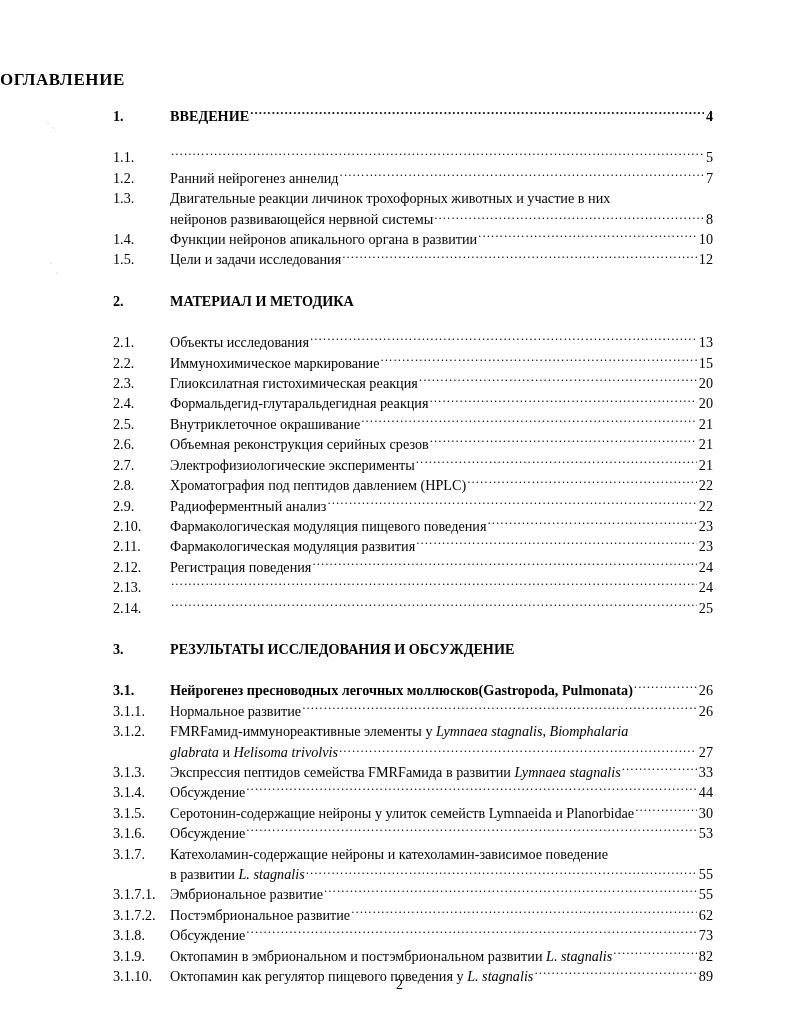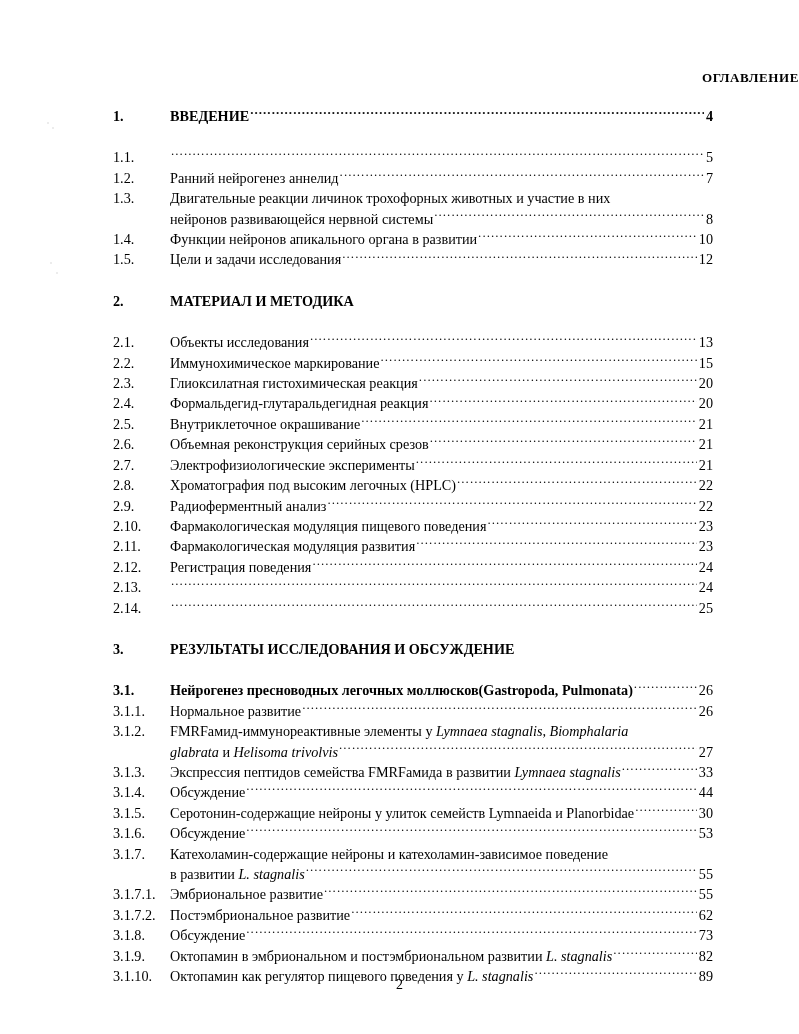--- a/index.html
+++ b/index.html
@@ -18,22 +18,22 @@
     color: #000000;
     -webkit-font-smoothing: antialiased;
   }
 
   
   .doc-title {
     position: absolute;
     top: 70px;
     left: 0;
     width: 799px;
-    text-align: right;
-    font-size: 13px;
+    text-align: left;
+    font-size: 17px;
     font-weight: bold;
     letter-spacing: 0.6px;
   }
 
   
   .toc {
     position: absolute;
     top: 106px;
     left: 113px;
     width: 600px;
@@ -91,21 +91,21 @@
     font-variant-numeric: lining-nums;
   }
 
   
   .entry.wrap .body {
     display: block;
     white-space: normal;
   }
   .entry .cont {
     display: flex;
-    align-items: flex-start;
+    align-items: center;
   }
   .entry .line1 {
     display: block;
     white-space: nowrap;
   }
 
   
   .entry.major { font-weight: bold; }
   .entry.major .num { font-weight: bold; }
   .entry.sub-bold .label { font-weight: bold; }
@@ -270,21 +270,21 @@
       <span class="body">
         <span class="label">Электрофизиологические эксперименты</span>
         <span class="leader"></span>
         <span class="pg">21</span>
       </span>
     </div>
 
     <div class="entry">
       <span class="num">2.8.</span>
       <span class="body">
-        <span class="label">Хроматография под высоким легочных (HPLC)</span>
+        <span class="label">Хроматография под пептидов давлением (HPLC)</span>
         <span class="leader"></span>
         <span class="pg">22</span>
       </span>
     </div>
 
     <div class="entry">
       <span class="num">2.9.</span>
       <span class="body">
         <span class="label">Радиоферментный анализ</span>
         <span class="leader"></span>

